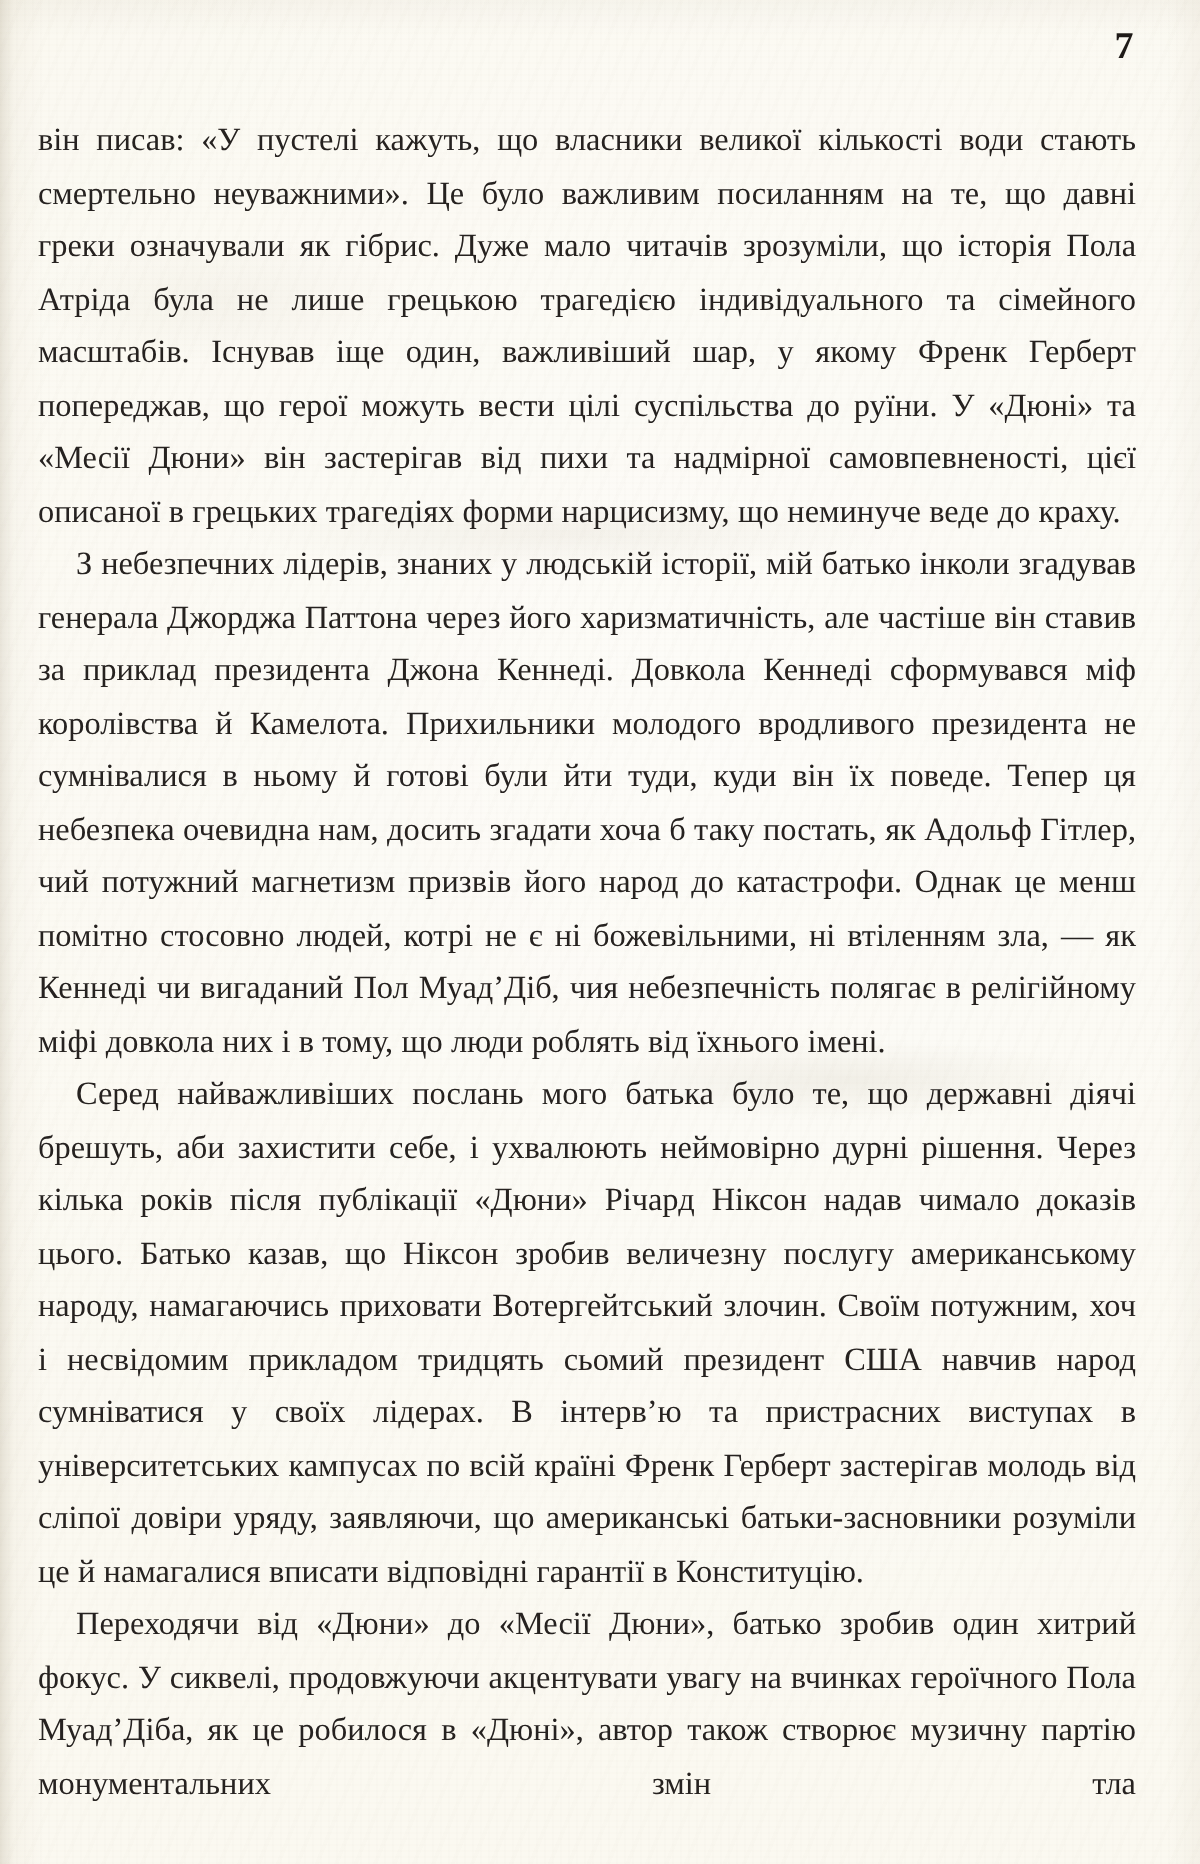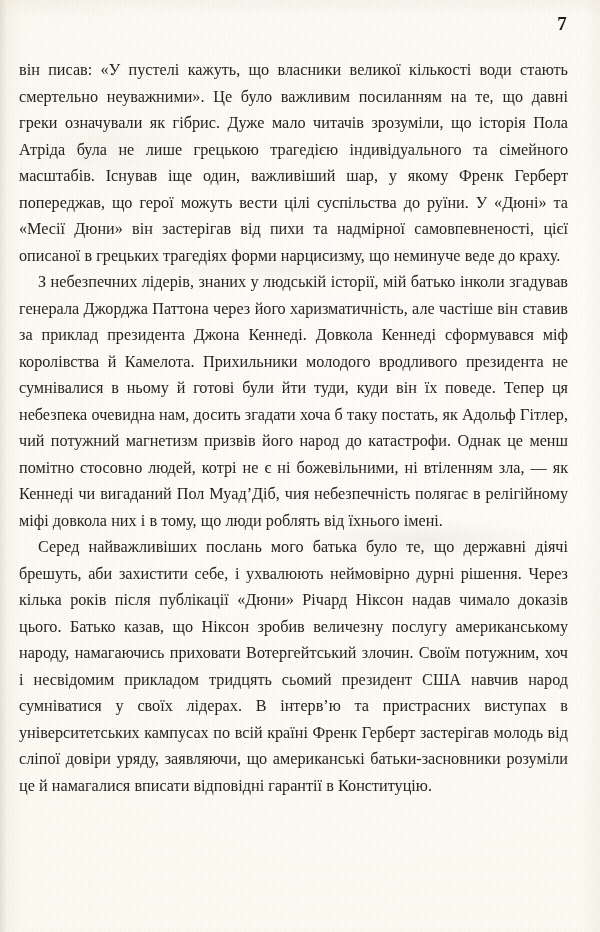--- a/index.html
+++ b/index.html
@@ -102,14 +102,15 @@
   <div class="smudge-a"></div>
   <div class="smudge-b"></div>
   <div class="smudge-c"></div>
 
   <div class="folio">7</div>
 
   <div class="textblock">
     <p class="para">він писав: «У пустелі кажуть, що власники великої кількості води стають смертельно неуважними». Це було важливим посиланням на те, що давні греки означували як гібрис. Дуже мало читачів зрозуміли, що історія Пола Атріда була не лише грецькою трагедією індивідуального та сімейного масштабів. Існував іще один, важливіший шар, у якому Френк Герберт попереджав, що герої можуть вести цілі суспільства до руїни. У «Дюні» та «Месії Дюни» він застерігав від пихи та надмірної самовпевненості, цієї описаної в грецьких трагедіях форми нарцисизму, що неминуче веде до краху.</p>
     <p class="para indent">З небезпечних лідерів, знаних у людській історії, мій батько інколи згадував генерала Джорджа Паттона через його харизматичність, але частіше він ставив за приклад президента Джона Кеннеді. Довкола Кеннеді сформувався міф королівства й Камелота. Прихильники молодого вродливого президента не сумнівалися в ньому й готові були йти туди, куди він їх поведе. Тепер ця небезпека очевидна нам, досить згадати хоча б таку постать, як Адольф Гітлер, чий потужний магнетизм призвів його народ до катастрофи. Однак це менш помітно стосовно людей, котрі не є ні божевільними, ні втіленням зла, — як Кеннеді чи вигаданий Пол Муад’Діб, чия небезпечність полягає в релігійному міфі довкола них і в тому, що люди роблять від їхнього імені.</p>
     <p class="para indent">Серед найважливіших послань мого батька було те, що державні діячі брешуть, аби захистити себе, і ухвалюють неймовірно дурні рішення. Через кілька років після публікації «Дюни» Річард Ніксон надав чимало доказів цього. Батько казав, що Ніксон зробив величезну послугу американському народу, намагаючись приховати Вотергейтський злочин. Своїм потужним, хоч і несвідомим прикладом тридцять сьомий президент США навчив народ сумніватися у своїх лідерах. В інтерв’ю та пристрасних виступах в університетських кампусах по всій країні Френк Герберт застерігав молодь від сліпої довіри уряду, заявляючи, що американські батьки-засновники розуміли це й намагалися вписати відповідні гарантії в Конституцію.</p>
+    <p class="para indent last-full">Переходячи від «Дюни» до «Месії Дюни», батько зробив один хитрий фокус. У сиквелі, продовжуючи акцентувати увагу на вчинках героїчного Пола Муад’Діба, як це робилося в «Дюні», автор також створює музичну партію монументальних змін тла</p>
   </div>
 </div>
 
 </body></html>

